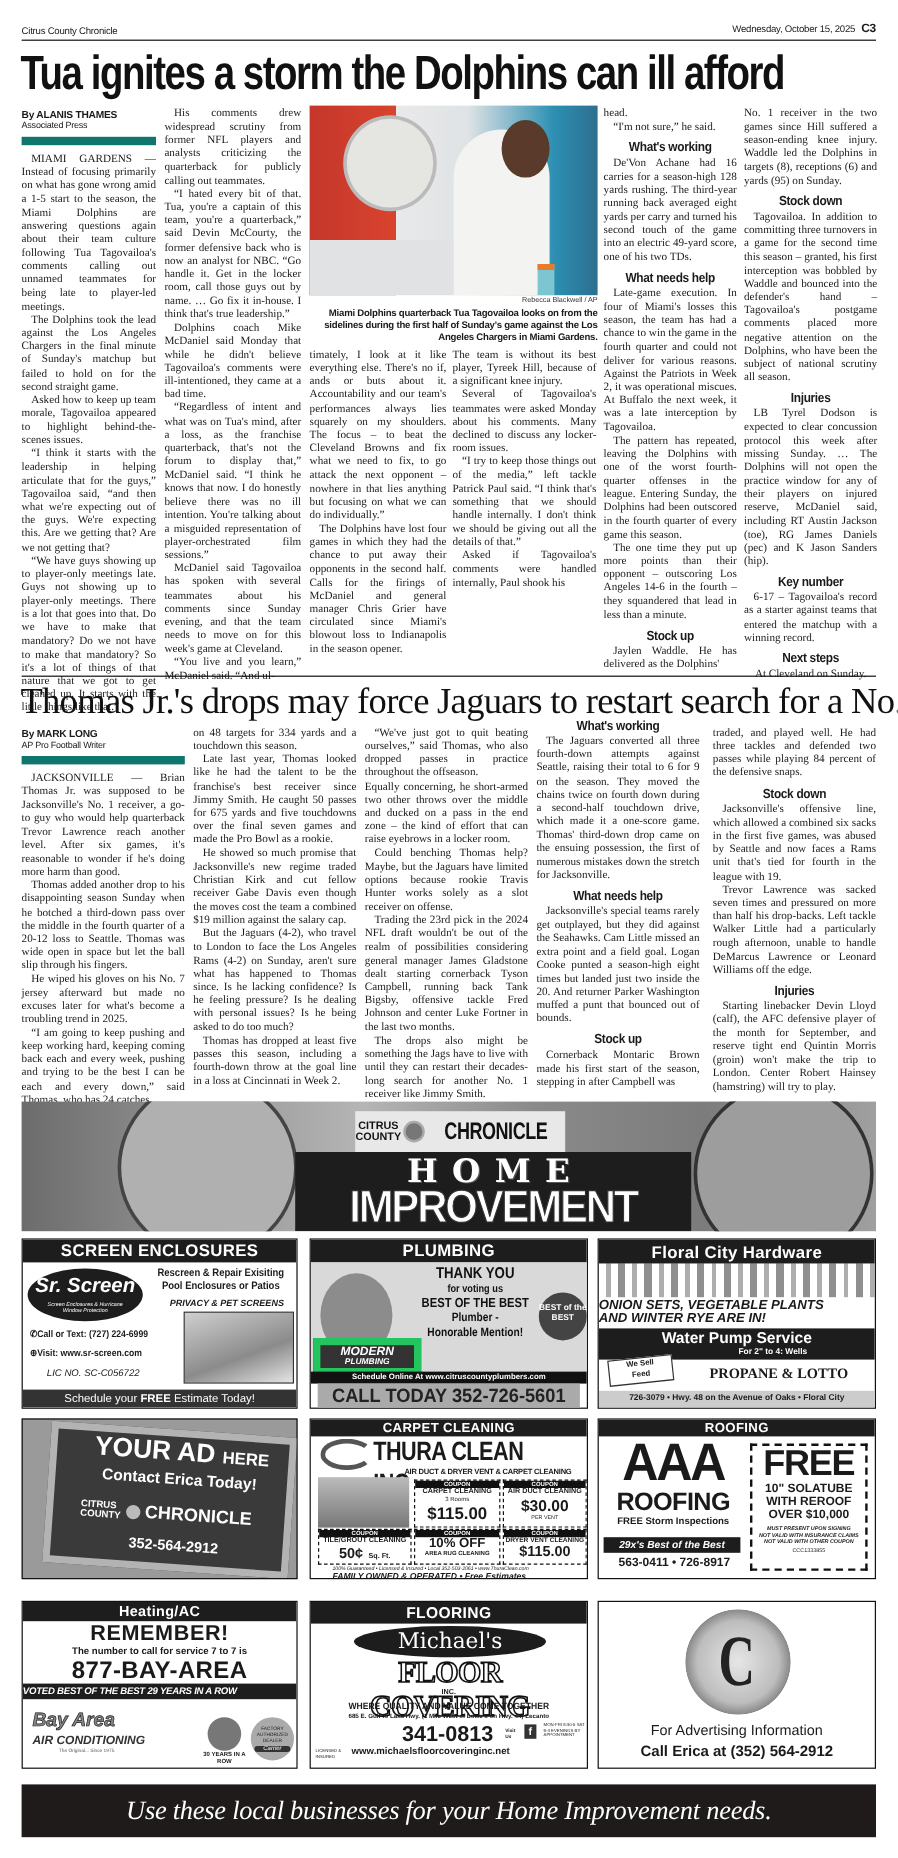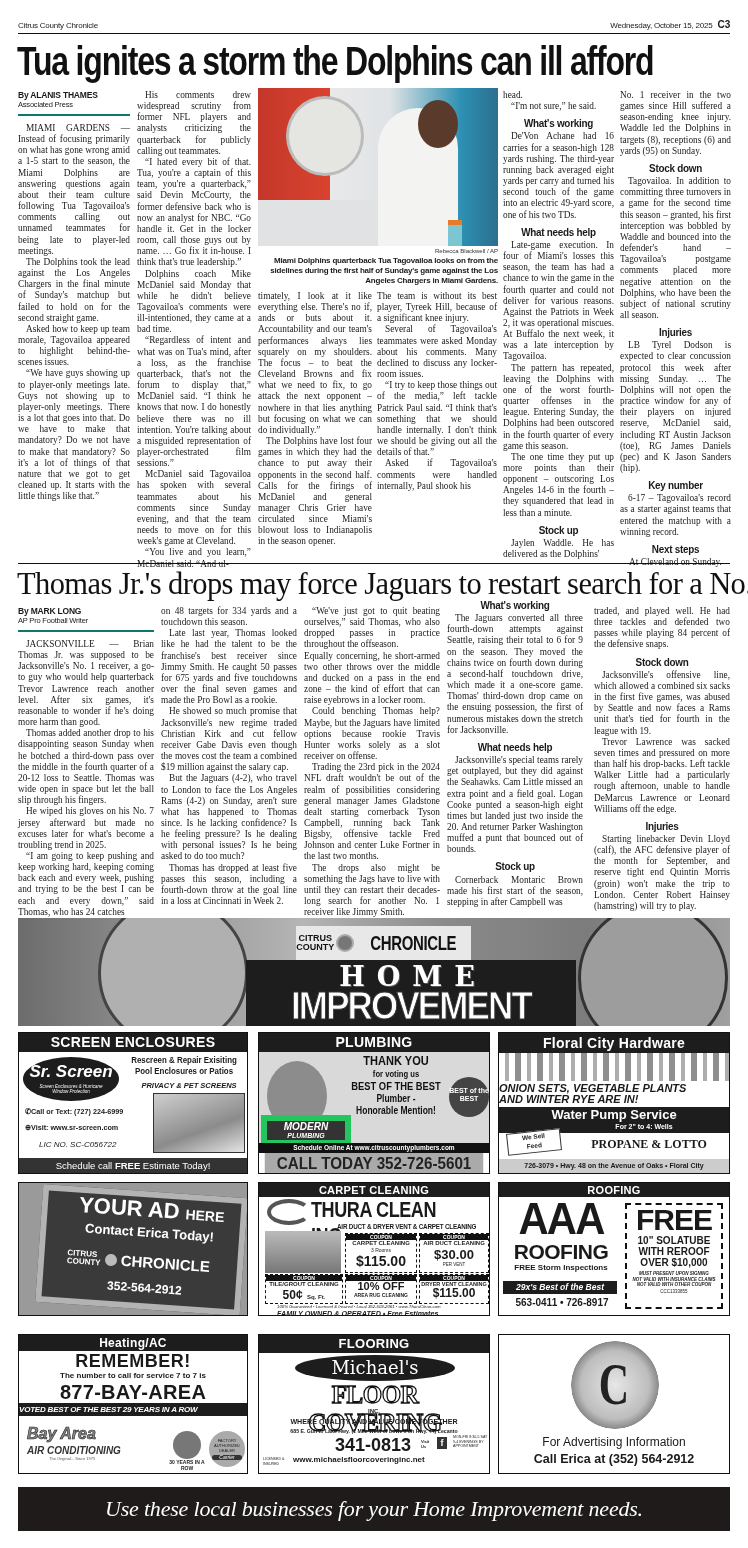--- a/index.html
+++ b/index.html
@@ -3,21 +3,21 @@
 <meta charset="utf-8">
 <style>
 *{box-sizing:border-box;margin:0;padding:0}
 body{width:748px;height:1548px;background:#fff;color:#1a1a1a;font-family:"Liberation Serif",serif;overflow:hidden;position:relative}
 .hdr{position:absolute;left:18px;right:18px;top:18px;height:16px;border-bottom:1.3px solid #111;display:flex;justify-content:space-between;align-items:flex-end;font-family:"Liberation Sans",sans-serif;font-size:8px;padding-bottom:3px;letter-spacing:-0.2px}
 .hdr .pg{font-weight:bold;font-size:10px;margin-left:5px}
 .h1{position:absolute;left:17px;top:37px;font-family:"Liberation Sans",sans-serif;font-weight:bold;font-size:40px;letter-spacing:-1.5px;transform:scaleX(0.8);transform-origin:left top;white-space:nowrap;line-height:48px;color:#111}
 .col{position:absolute;font-size:9.3px;line-height:11.15px;text-align:justify;hyphens:auto}
 .col p{text-indent:8px}
 .by{font-family:"Liberation Sans",sans-serif;font-weight:bold;font-size:8.5px;letter-spacing:-0.2px;line-height:10px}
-.by2{font-family:"Liberation Sans",sans-serif;font-size:7.5px;line-height:10px;border-bottom:2px solid #0f766e;padding-bottom:4px;margin-bottom:7px;letter-spacing:-0.2px}
+.by2{font-family:"Liberation Sans",sans-serif;font-size:7.5px;line-height:10px;border-bottom:7px solid #0f766e;padding-bottom:4px;margin-bottom:7px;letter-spacing:-0.2px}
 .sh{font-family:"Liberation Sans",sans-serif;font-weight:bold;font-size:11px;text-align:center;text-indent:0 !important;margin:6px 0 2px;letter-spacing:-0.3px;transform:scaleX(0.9)}
 .photo{position:absolute;left:258px;top:88px;width:240px;height:158px;background:linear-gradient(90deg,#c4372b 0%,#d9432e 30%,#e9e9ea 30%,#dfe3e5 55%,#2c8fb2 85%,#2d6f8f 100%);overflow:hidden}
 .photo .fan{position:absolute;left:28px;top:8px;width:78px;height:80px;border-radius:50%;background:#e5e6e2;border:3px solid #bbb}
 .photo .player{position:absolute;left:120px;top:20px;width:80px;height:140px;background:#f3f3f1;border-radius:40px 40px 0 0}
 .photo .head{position:absolute;left:160px;top:12px;width:40px;height:48px;border-radius:50%;background:#5a3a2a}
 .photo .towel{position:absolute;left:0;top:112px;width:120px;height:46px;background:#e0e2e3}
 .photo .bottle{position:absolute;left:190px;top:132px;width:14px;height:26px;background:#7cc6d2;border-top:5px solid #e87b2a}
 .credit{position:absolute;left:258px;top:248px;width:240px;text-align:right;font-family:"Liberation Sans",sans-serif;font-size:6px;color:#333}
 .cap{position:absolute;left:258px;top:256px;width:240px;font-family:"Liberation Sans",sans-serif;font-weight:bold;font-size:8px;line-height:10.2px;text-align:right;letter-spacing:-0.2px}
 .rule{position:absolute;left:18px;right:18px;height:1.3px;background:#111}
@@ -48,20 +48,21 @@
 </div>
 
 <div class="h1">Tua ignites a storm the Dolphins can ill afford</div>
 
 <div class="col" style="left:18px;top:90px;width:112px">
   <div class="by">By ALANIS THAMES</div>
   <div class="by2">Associated Press</div>
   <p>MIAMI GARDENS — Instead of focusing primarily on what has gone wrong amid a 1-5 start to the season, the Miami Dolphins are answering questions again about their team culture following Tua Tagovailoa's comments calling out unnamed teammates for being late to player-led meetings.</p>
   <p>The Dolphins took the lead against the Los Angeles Chargers in the final minute of Sunday's matchup but failed to hold on for the second straight game.</p>
   <p>Asked how to keep up team morale, Tagovailoa appeared to highlight behind-the-scenes issues.</p>
+  <p>“I think it starts with the leadership in helping articulate that for the guys,” Tagovailoa said, “and then what we're expecting out of the guys. We're expecting this. Are we getting that? Are we not getting that?</p>
   <p>“We have guys showing up to player-only meetings late. Guys not showing up to player-only meetings. There is a lot that goes into that. Do we have to make that mandatory? Do we not have to make that mandatory? So it's a lot of things of that nature that we got to get cleaned up. It starts with the little things like that.”</p>
 </div>
 
 <div class="col" style="left:137px;top:90px;width:114px">
   <p>His comments drew widespread scrutiny from former NFL players and analysts criticizing the quarterback for publicly calling out teammates.</p>
   <p>“I hated every bit of that. Tua, you're a captain of this team, you're a quarterback,” said Devin McCourty, the former defensive back who is now an analyst for NBC. “Go handle it. Get in the locker room, call those guys out by name. … Go fix it in-house. I think that's true leadership.”</p>
   <p>Dolphins coach Mike McDaniel said Monday that while he didn't believe Tagovailoa's comments were ill-intentioned, they came at a bad time.</p>
   <p>“Regardless of intent and what was on Tua's mind, after a loss, as the franchise quarterback, that's not the forum to display that,” McDaniel said. “I think he knows that now. I do honestly believe there was no ill intention. You're talking about a misguided representation of player-orchestrated film sessions.”</p>
   <p>McDaniel said Tagovailoa has spoken with several teammates about his comments since Sunday evening, and that the team needs to move on for this week's game at Cleveland.</p>
   <p>“You live and you learn,” McDaniel said. “And ul-</p>
@@ -180,21 +181,21 @@
   </div>
   <div class="sans" style="position:absolute;left:100px;top:22px;width:130px;text-align:center;font-weight:bold;font-size:9px;line-height:11px;transform:scaleX(0.88)">
     <div>Rescreen &amp; Repair Exisiting</div>
     <div>Pool Enclosures or Patios</div>
   </div>
   <div class="sans" style="position:absolute;left:110px;top:48px;width:120px;text-align:center;font-weight:bold;font-style:italic;font-size:7.5px">PRIVACY &amp; PET SCREENS</div>
   <div style="position:absolute;left:134px;top:60px;width:92px;height:60px;background:linear-gradient(160deg,#cfcfcf,#8b8b8b 60%,#e5e5e5);border:1px solid #333"></div>
   <div class="sans" style="position:absolute;left:6px;top:74px;font-weight:bold;font-size:8px;transform:scaleX(0.9);transform-origin:left"><span>✆</span><span>Call or Text: (727) 224-6999</span></div>
   <div class="sans" style="position:absolute;left:6px;top:90px;font-weight:bold;font-size:8px;transform:scaleX(0.9);transform-origin:left"><span>⊕</span><span>Visit: www.sr-screen.com</span></div>
   <div class="sans" style="position:absolute;left:20px;top:107px;font-style:italic;font-size:8px">LIC NO. SC-C056722</div>
-  <div class="sans" style="position:absolute;left:0;bottom:0;width:100%;background:#333;color:#fff;text-align:center;font-size:9.5px;line-height:15px"><span>Schedule call </span><b>FREE</b><span> Estimate Today!</span></div>
+  <div class="sans" style="position:absolute;left:0;bottom:0;width:100%;background:#333;color:#fff;text-align:center;font-size:9.5px;line-height:15px"><span>Schedule your </span><b>FREE</b><span> Estimate Today!</span></div>
 </div>
 
 <div class="ad" style="left:258px;top:1032px;width:232px;height:142px">
   <div class="adh" style="font-size:14px">PLUMBING</div>
   <div style="position:absolute;left:0;top:19px;width:100%;height:91px;background:#d9d9d9"></div>
   <div style="position:absolute;left:8px;top:28px;width:60px;height:70px;border-radius:50%;background:#8c8c8c"></div>
   <div class="sans" style="position:absolute;left:2px;top:82px;width:90px;background:#333;color:#fff;font-weight:bold;font-style:italic;text-align:center;font-size:10px;line-height:11px;border:6px solid #22c55e">
     <div>MODERN</div>
     <div style="font-size:7px;line-height:8px">PLUMBING</div>
   </div>

